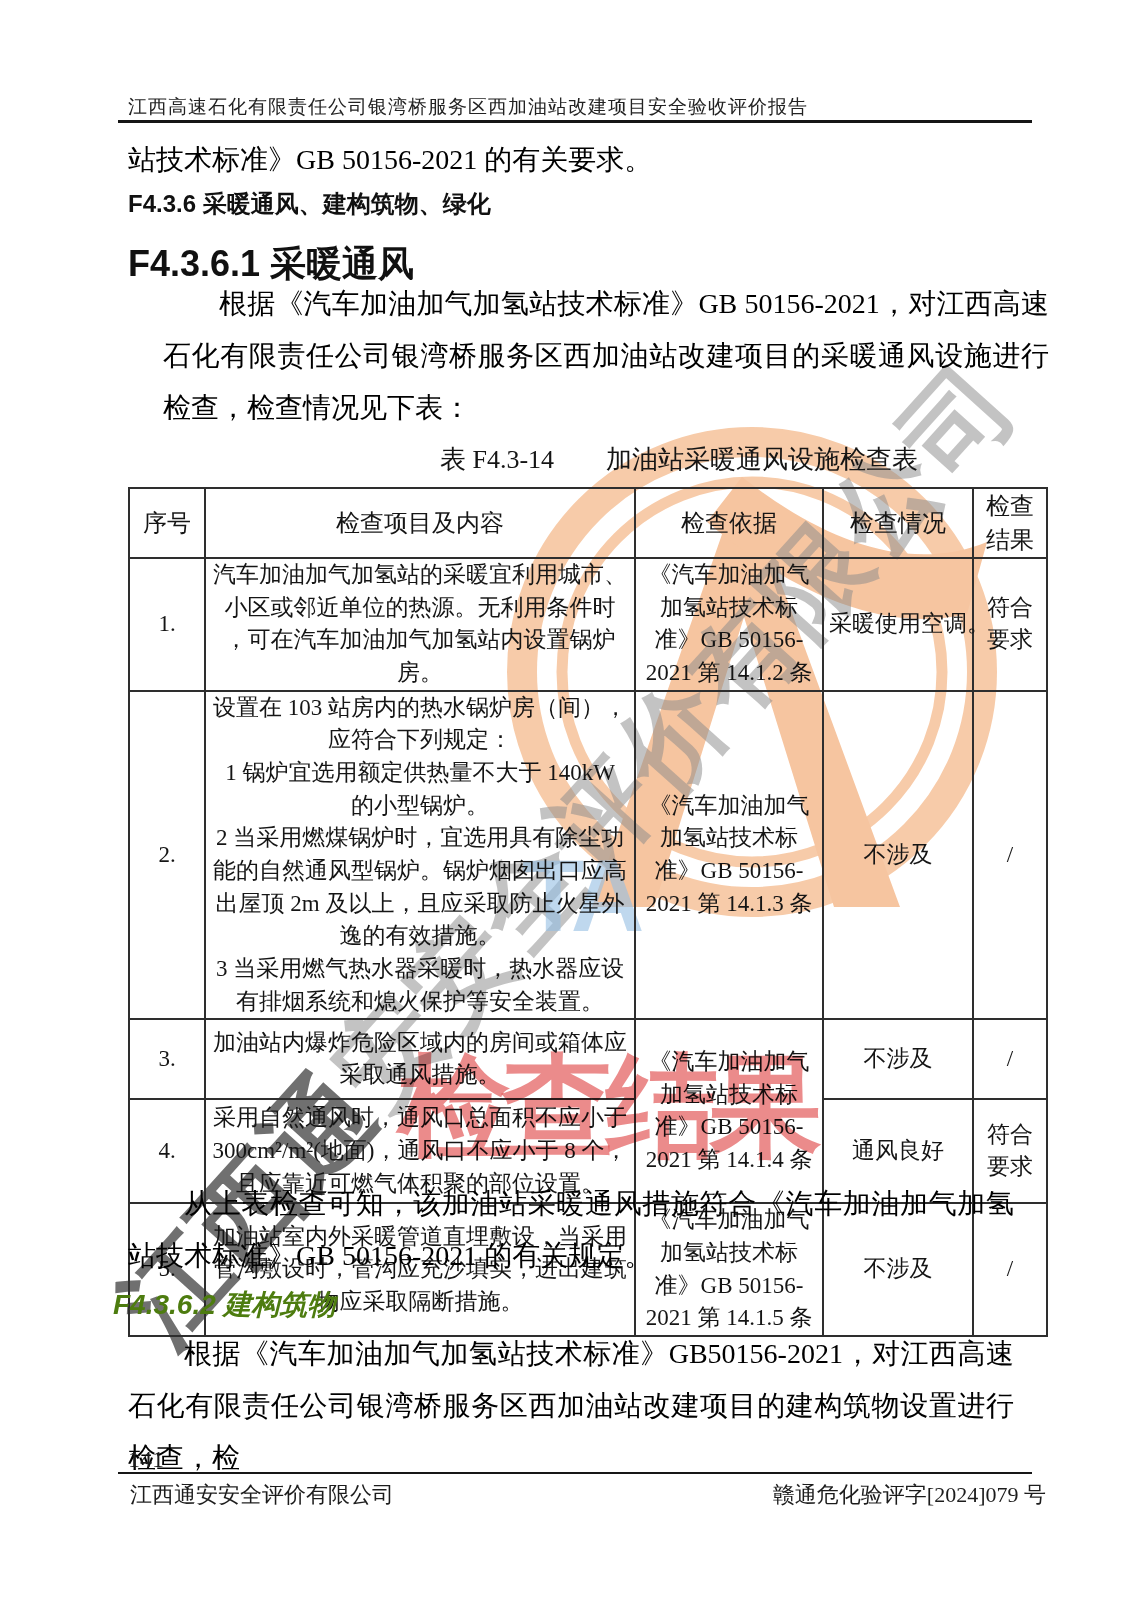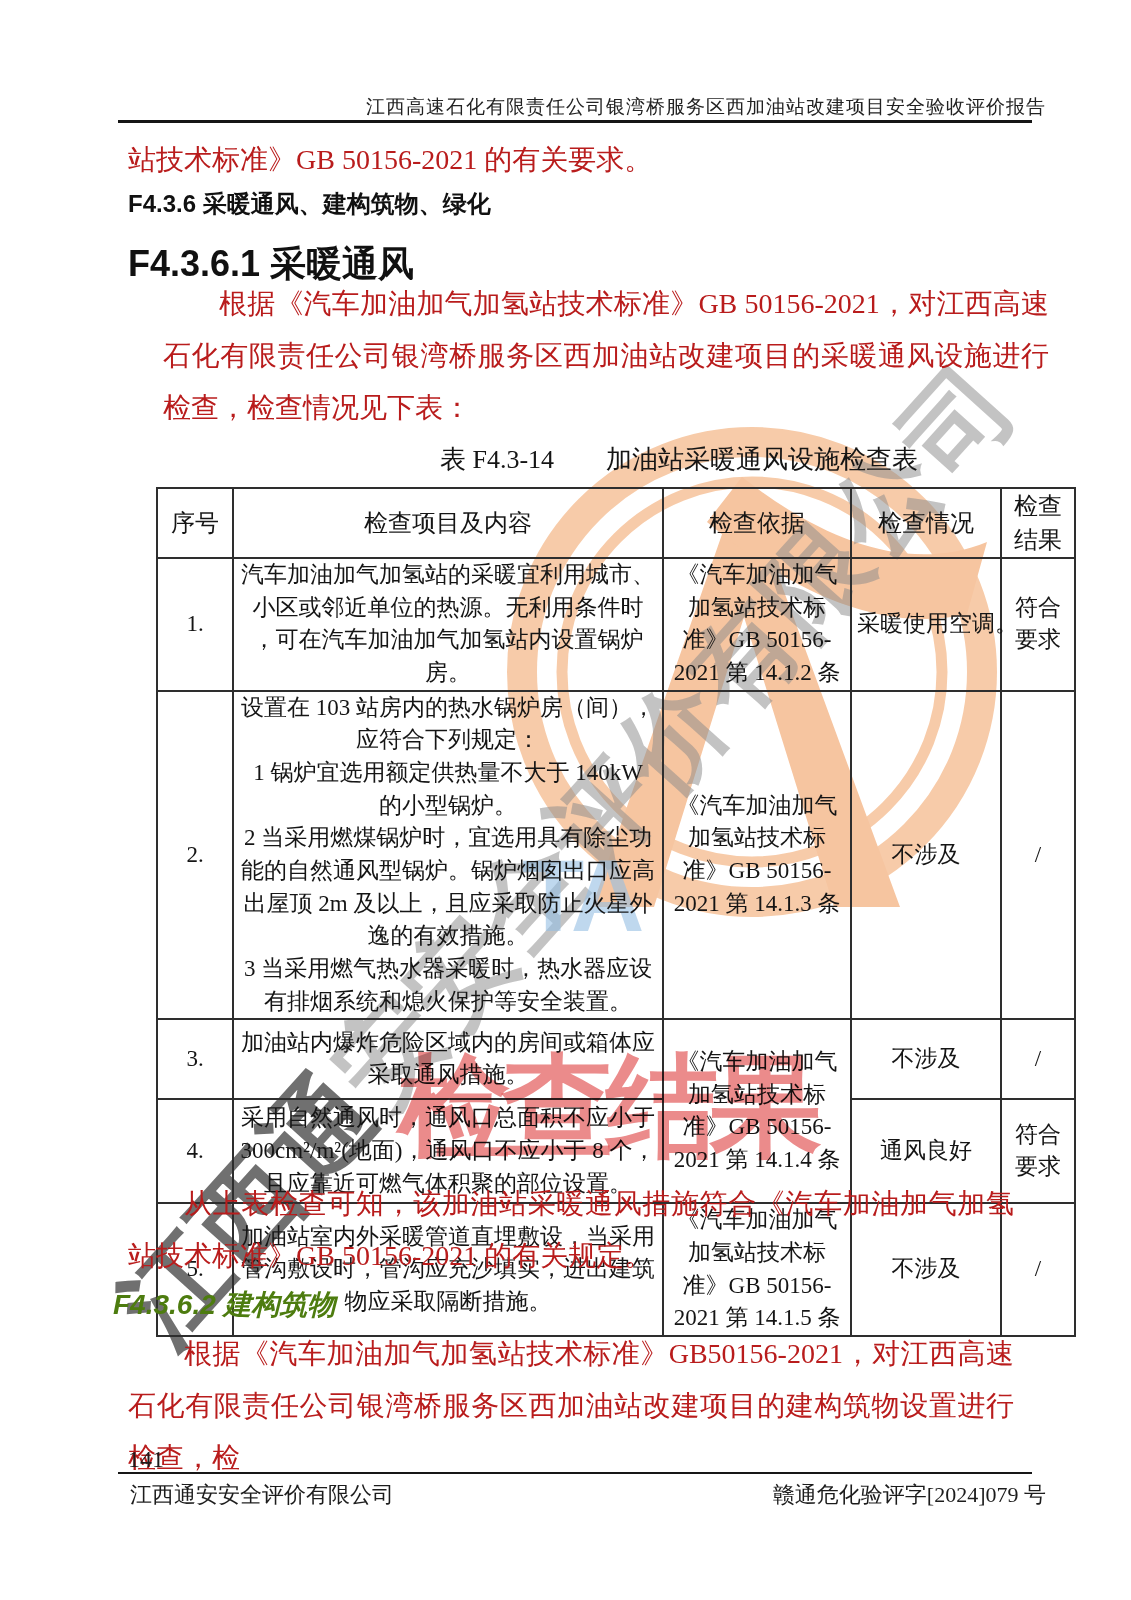--- a/index.html
+++ b/index.html
@@ -27,45 +27,45 @@
   .wm-red{
     position:absolute; left:398px; top:1032px; z-index:3;
     font-size:112px; font-weight:bold; letter-spacing:-8px; white-space:nowrap;
     color:rgba(222,68,68,0.62); mix-blend-mode:multiply;
     font-family:"Liberation Sans", sans-serif;
   }
   
   .content{position:absolute; inset:0; z-index:1;}
   .header-title{
     position:absolute; left:128px; top:94px; width:918px;
-    text-align:right; font-size:19px; letter-spacing:1px; color:#222;
+    text-align:left; font-size:19px; letter-spacing:1px; color:#222;
   }
   .header-rule{position:absolute; left:118px; top:120px; width:914px; border-top:3px solid #161616;}
   .footer-rule{position:absolute; left:118px; top:1472px; width:914px; border-top:2px solid #161616;}
   .para{position:absolute; left:128px; width:886px; font-size:28px; line-height:52px;
-        text-align:justify; color:#b91c1c;}
+        text-align:justify; color:#000000;}
   .indent{text-indent:56px;}
   .p0{top:134px;}
   .h1{position:absolute; left:128px; top:188px; font-size:24px; font-weight:bold;
       font-family:"Liberation Sans", sans-serif; color:#111;}
   .h2{position:absolute; left:128px; top:240px; font-size:36px; font-weight:bold;
       font-family:"Liberation Sans", sans-serif; color:#111;}
   .p1{top:278px;margin-left:35px;}
   .caption{position:absolute; left:440px; top:442px; font-size:26px; color:#151515; white-space:nowrap;}
   .p2{top:1178px;}
   .h3{position:absolute; left:113px; top:1286px; font-size:28px; font-weight:bold;
       font-family:"Liberation Sans", sans-serif; color:#4d7c0f;font-style:italic;}
   .p3{top:1328px;}
   .pagenum{position:absolute; left:128px; top:1446px; width:918px; font-size:24px;}
   .footer-row{position:absolute; left:130px; top:1480px; width:916px; display:flex;
       justify-content:space-between; font-size:22px; color:#1c1c1c;}
   
   table.check{
     position:absolute; left:128px; top:487px; width:918px;
-    border-collapse:collapse; table-layout:fixed;margin-left:28px;
+    border-collapse:collapse; table-layout:fixed;
   }
   table.check th, table.check td{
     border:2px solid #2e2e2e; text-align:center; vertical-align:middle;
     padding:0 5px; font-size:23px; line-height:1.42; font-weight:normal;
     word-wrap:break-word; color:#151515;
   }
   tr.rh{height:59px;} tr.r1{height:104px;} tr.r2{height:238px;}
   tr.r3{height:80px;} tr.r4{height:104px;} tr.r5{height:104px;}
   table.check th{font-size:24px;}
   td.basis{font-size:22px; line-height:1.36;}

